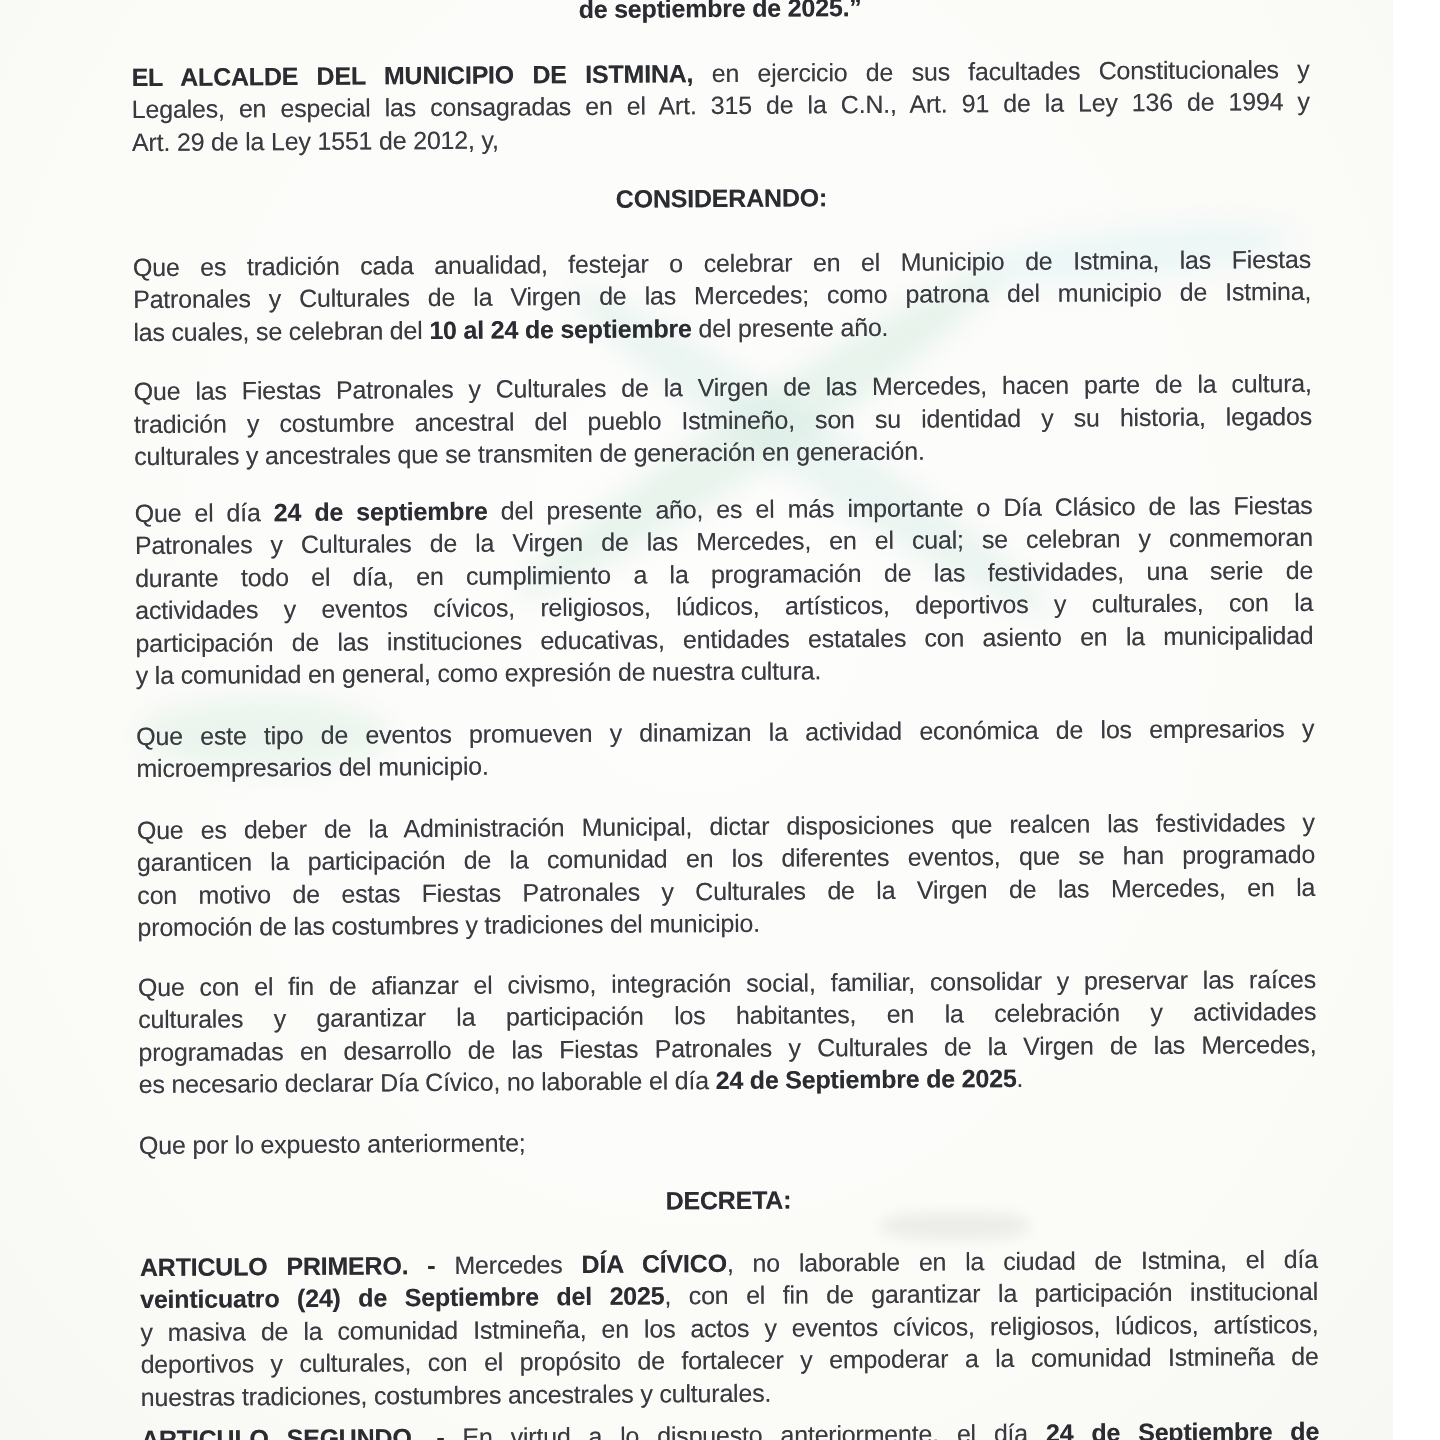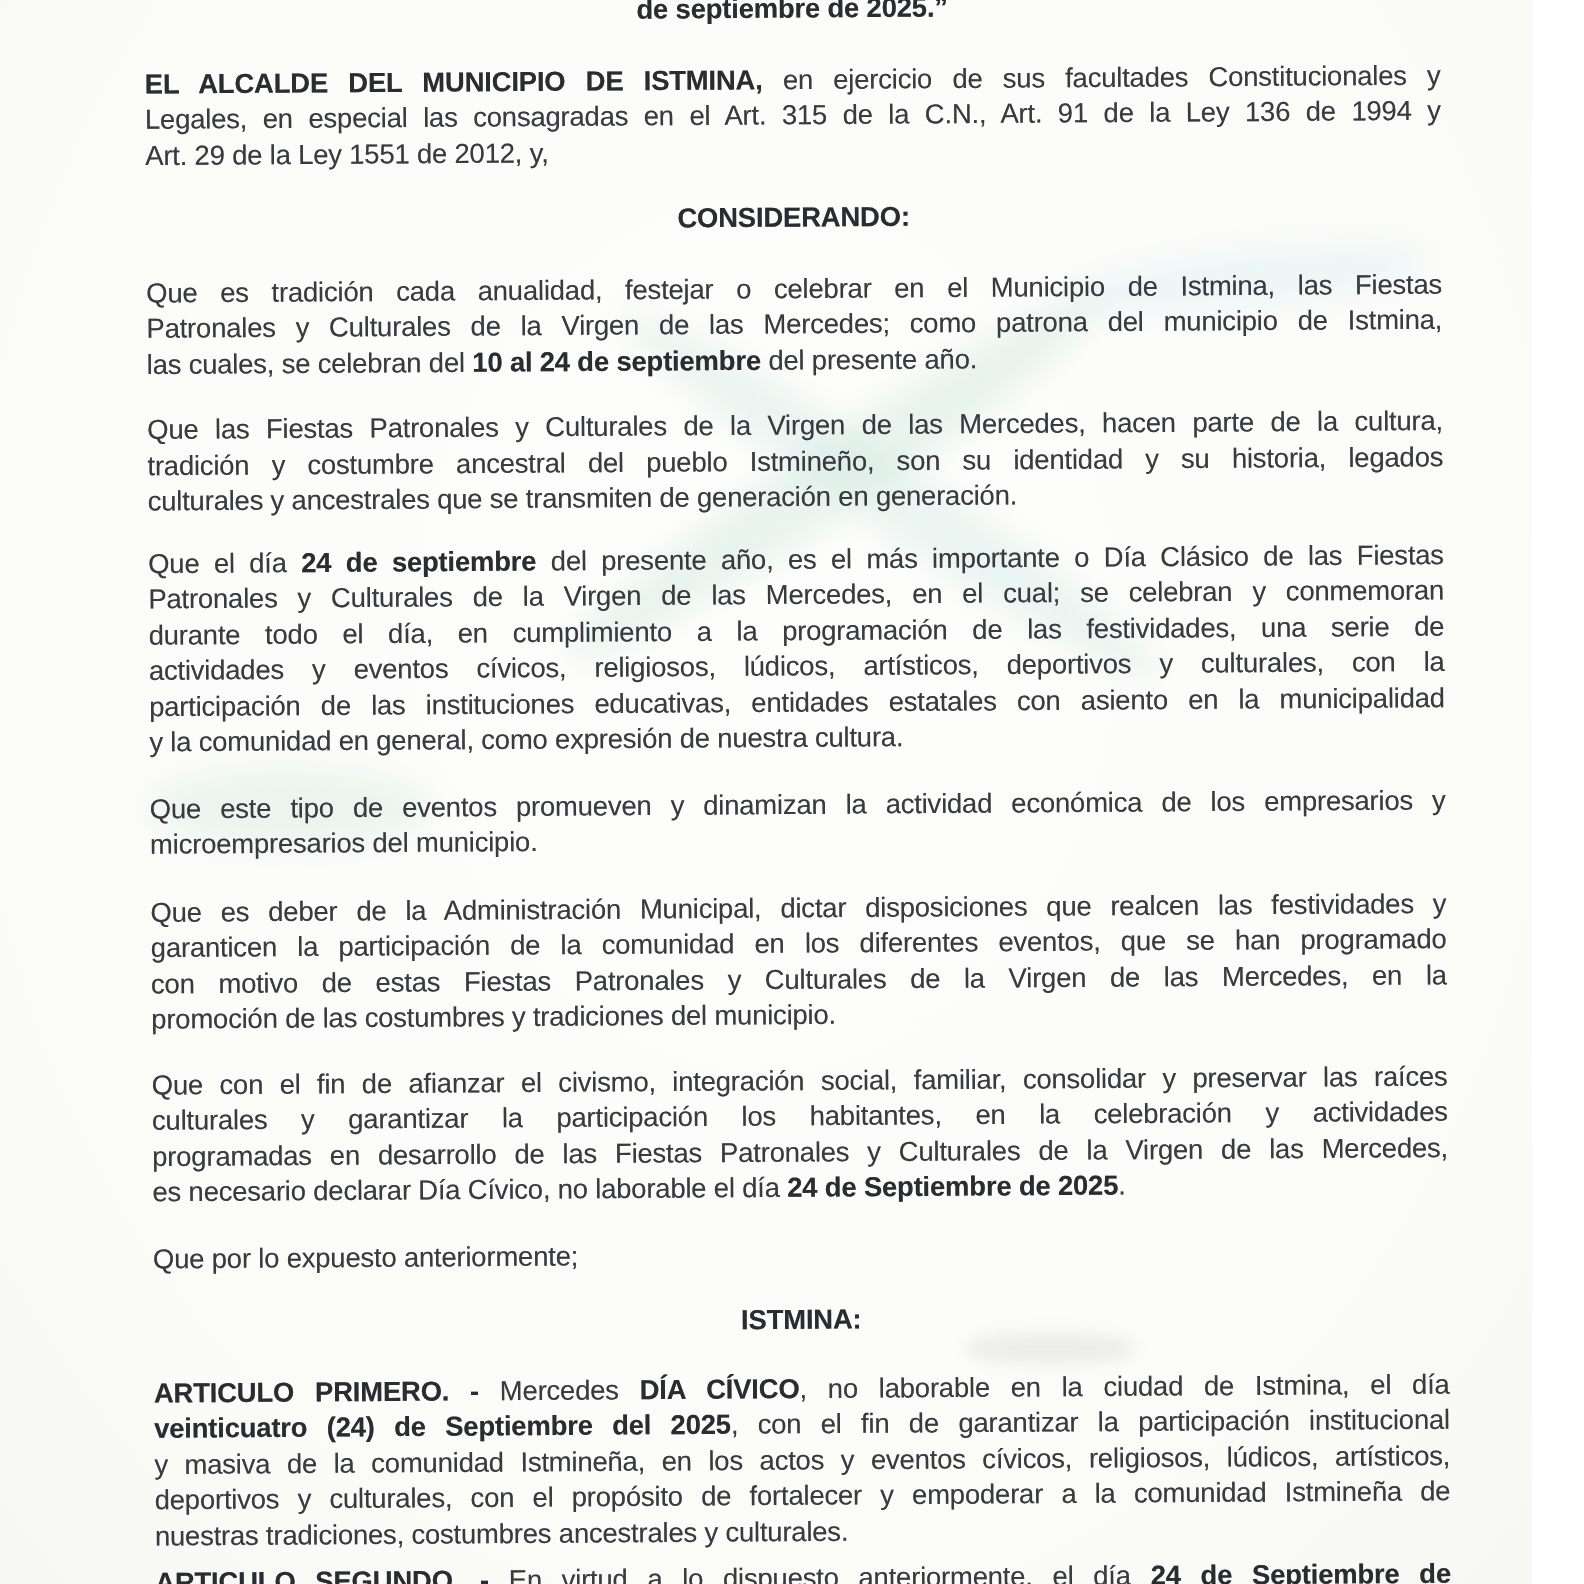--- a/index.html
+++ b/index.html
@@ -113,21 +113,21 @@
       <div class="block paragraph" data-name="recital-6">
         <div class="line just" data-name="text-line"><span class="r" data-name="text-run">Que con el fin de afianzar el civismo, integración social, familiar, consolidar y preservar las raíces</span></div>
         <div class="line just" data-name="text-line"><span class="r" data-name="text-run">culturales y garantizar la participación los habitantes, en la celebración y actividades</span></div>
         <div class="line just" data-name="text-line"><span class="r" data-name="text-run">programadas en desarrollo de las Fiestas Patronales y Culturales de la Virgen de las Mercedes,</span></div>
         <div class="line" data-name="text-line"><span class="r" data-name="text-run">es necesario declarar Día Cívico, no laborable el día </span><span class="b" data-name="text-run">24 de Septiembre de 2025</span><span class="r" data-name="text-run">.</span></div>
       </div>
       <div class="block paragraph" data-name="closing-recital">
         <div class="line" data-name="text-line"><span class="r" data-name="text-run">Que por lo expuesto anteriormente;</span></div>
       </div>
       <div class="block heading align-center" data-name="decreta-heading">
-        <div class="line" data-name="text-line"><span class="b" data-name="text-run">ISTMINA:</span></div>
+        <div class="line" data-name="text-line"><span class="b" data-name="text-run">DECRETA:</span></div>
       </div>
       <div class="block paragraph" data-name="articulo-primero">
         <div class="line just" data-name="text-line"><span class="b" data-name="text-run">ARTICULO PRIMERO. -</span><span class="r" data-name="text-run"> Mercedes </span><span class="b" data-name="text-run">DÍA CÍVICO</span><span class="r" data-name="text-run">, no laborable en la ciudad de Istmina, el día</span></div>
         <div class="line just" data-name="text-line"><span class="b" data-name="text-run">veinticuatro (24) de Septiembre del 2025</span><span class="r" data-name="text-run">, con el fin de garantizar la participación institucional</span></div>
         <div class="line just" data-name="text-line"><span class="r" data-name="text-run">y masiva de la comunidad Istmineña, en los actos y eventos cívicos, religiosos, lúdicos, artísticos,</span></div>
         <div class="line just" data-name="text-line"><span class="r" data-name="text-run">deportivos y culturales, con el propósito de fortalecer y empoderar a la comunidad Istmineña de</span></div>
         <div class="line" data-name="text-line"><span class="r" data-name="text-run">nuestras tradiciones, costumbres ancestrales y culturales.</span></div>
       </div>
       <div class="block paragraph" data-name="articulo-segundo-fragment">
         <div class="line just" data-name="text-line"><span class="b" data-name="text-run">ARTICULO SEGUNDO. -</span><span class="r" data-name="text-run"> En virtud a lo dispuesto anteriormente, el día </span><span class="b" data-name="text-run">24 de Septiembre de</span></div>

